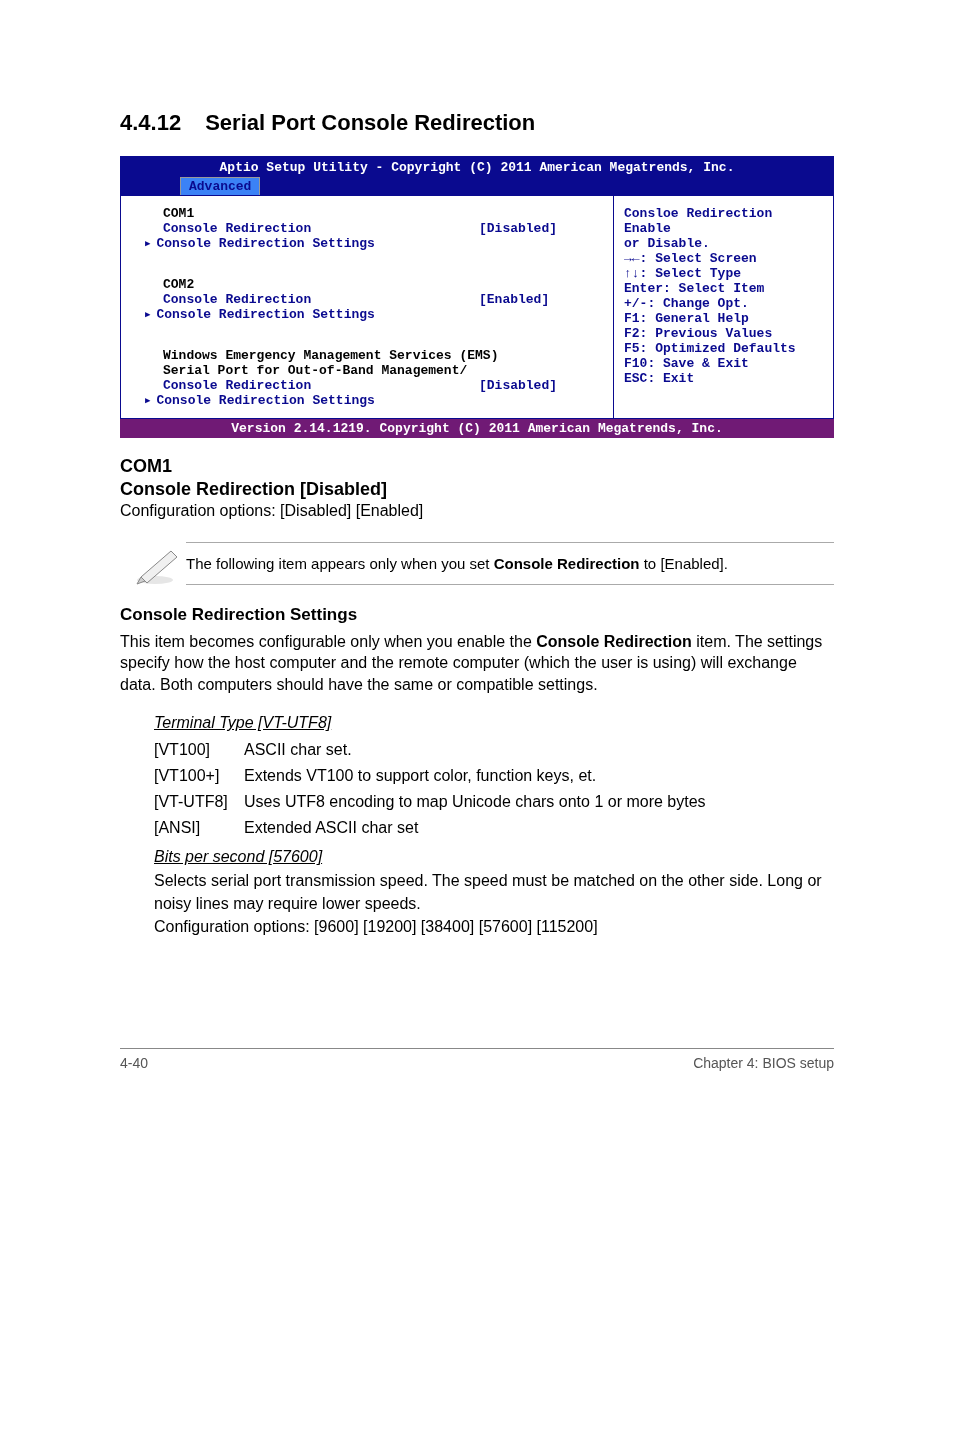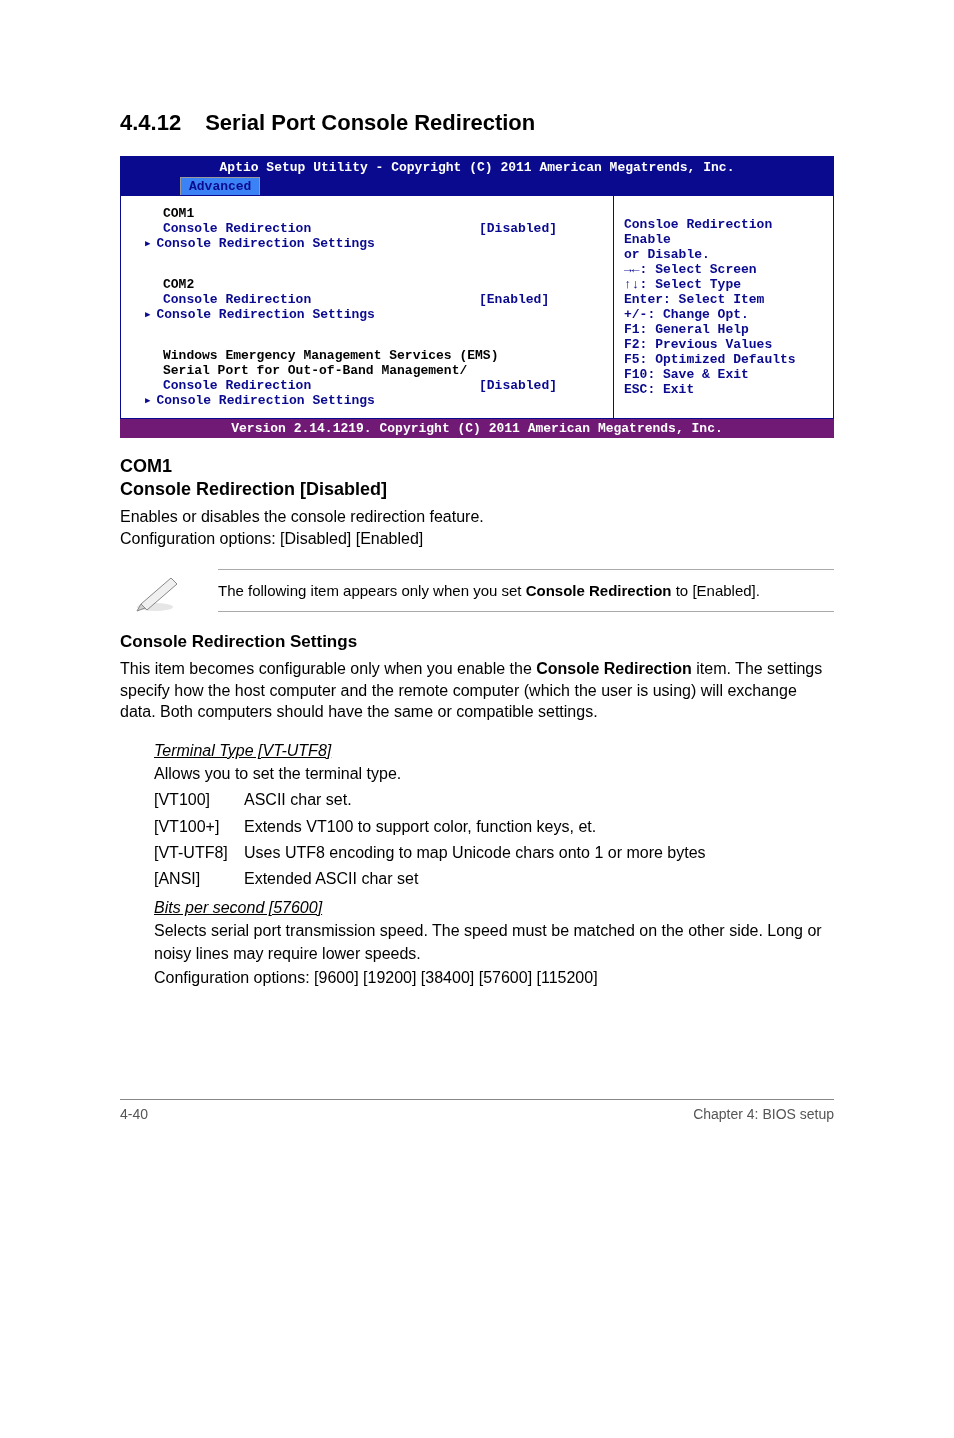--- a/index.html
+++ b/index.html
@@ -7,33 +7,33 @@
     .page { padding: 110px 120px 40px 120px; }
     .h2 { font-size: 22px; font-weight: bold; margin-bottom: 20px; }
     .section-num { margin-right: 24px; }
     .bios-window { border: none; }
     .bios-header { background: #0a0a8f; color: #fff; font-family: "Courier New", Courier, monospace; font-size: 13px; font-weight: bold; padding: 4px 0 0 0; }
     .bios-header-title { text-align: center; padding-bottom: 2px; }
     .bios-tab-row { padding-left: 60px; }
     .bios-tab { display: inline-block; background: #3b82f6; color: #0a0a8f; font-family: "Courier New", Courier, monospace; font-size: 13px; font-weight: bold; padding: 1px 8px; border: 1px solid #999; border-bottom: none; }
     .bios-body { border: 1px solid #0a0a8f; display: flex; font-family: "Courier New", Courier, monospace; font-size: 13px; font-weight: bold; background: #fff; }
     .bios-left { flex: 1; padding: 10px 14px 10px 14px; }
-    .bios-right { width: 220px; border-left: 1px solid #0a0a8f; padding: 10px 10px; color: #0a0a8f; position: relative; display: flex; flex-direction: column; justify-content: center; }
+    .bios-right { width: 220px; border-left: 1px solid #0a0a8f; padding: 10px 10px; color: #0a0a8f; position: relative; display: flex; flex-direction: column; justify-content: flex-start; }
     .bios-setting { padding-left: 28px; }
     .bios-setting-row { display: flex; }
     .bios-setting-label { flex: 1; color: #0a0a8f; }
     .bios-setting-value { width: 120px; color: #0a0a8f; }
     .bios-arrow-row { padding-left: 10px; color: #0a0a8f; }
     .bios-arrow-row::before { content: "▶"; font-size: 9px; padding-right: 6px; vertical-align: 1px; }
     .bios-static { padding-left: 28px; color: #000; }
     .bios-spacer { height: 26px; }
     .bios-footer { background: #701a75; color: #fff; font-family: "Courier New", Courier, monospace; font-size: 13px; font-weight: bold; text-align: center; padding: 2px 0; }
     .h3 { font-size: 18px; font-weight: bold; margin-top: 18px; }
     .para { font-size: 16px; margin-top: 6px; line-height: 1.35; }
-    .note-wrap { margin-top: 20px; display: flex; align-items: center; gap: 32px; padding-left: 10px; }
+    .note-wrap { margin-top: 20px; display: flex; align-items: flex-end; padding-left: 10px; }
     .note-icon { width: 56px; flex-shrink: 0; display: flex; align-items: center; justify-content: center; }
     .note-text { font-size: 15px; border-top: 1px solid #aaa; border-bottom: 1px solid #aaa; padding: 10px 0; flex: 1; line-height: 1.4; }
     .h3b { font-size: 17px; font-weight: bold; margin-top: 20px; }
     .defn { margin-top: 16px; padding-left: 34px; font-size: 16px; line-height: 1.45; }
     .defn .u { text-decoration: underline; font-style: italic; }
     .opt-row { display: flex; margin-top: 3px; }
     .opt-key { width: 90px; }
     .page-footer { display: flex; justify-content: space-between; border-top: 1px solid #888; margin: 70px 120px 0 120px; padding-top: 6px; font-size: 14px; color: #555; }
     .help-links div { white-space: nowrap; }
   </style>
@@ -99,21 +99,20 @@
           <div>F10: Save &amp; Exit</div>
           <div>ESC: Exit</div>
         </div>
       </div>
     </div>
     <div class="bios-footer">Version 2.14.1219. Copyright (C) 2011 American Megatrends, Inc.</div>
   </div>
 
   <div class="h3">COM1</div>
   <div class="h3" style="margin-top:2px;">Console Redirection [Disabled]</div>
-  <div class="para">Enables or disables the console redirection feature.</div>
   <div class="para" style="margin-top:0;">Configuration options: [Disabled] [Enabled]</div>
 
   <div class="note-wrap">
     <div class="note-icon">
       <svg width="50" height="42" viewBox="0 0 50 42">
         <ellipse cx="22" cy="37" rx="18" ry="4" fill="#e6e6e6"></ellipse>
         <path d="M8 34 L38 8 L44 14 L14 40 Z" fill="#f0f0f0" stroke="#888" stroke-width="1"></path>
         <path d="M8 34 L12 38 L4 41 Z" fill="#d0d0d0" stroke="#888" stroke-width="1"></path>
       </svg>
     </div>
@@ -122,21 +121,20 @@
     </div>
   </div>
 
   <div class="h3b">Console Redirection Settings</div>
   <div class="para">
     <span>This item becomes configurable only when you enable the </span><b>Console Redirection</b><span> item. The settings specify how the host computer and the remote computer (which the user is using) will exchange data. Both computers should have the same or compatible settings.</span>
   </div>
 
   <div class="defn">
     <div class="u">Terminal Type [VT-UTF8]</div>
-    <div>Allows you to set the terminal type.</div>
     <div class="opt-row">
         <div class="opt-key">[VT100]</div>
         <div>ASCII char set.</div>
       </div>
     <div class="opt-row">
         <div class="opt-key">[VT100+]</div>
         <div>Extends VT100 to support color, function keys, et.</div>
       </div>
     <div class="opt-row">
         <div class="opt-key">[VT-UTF8]</div>

